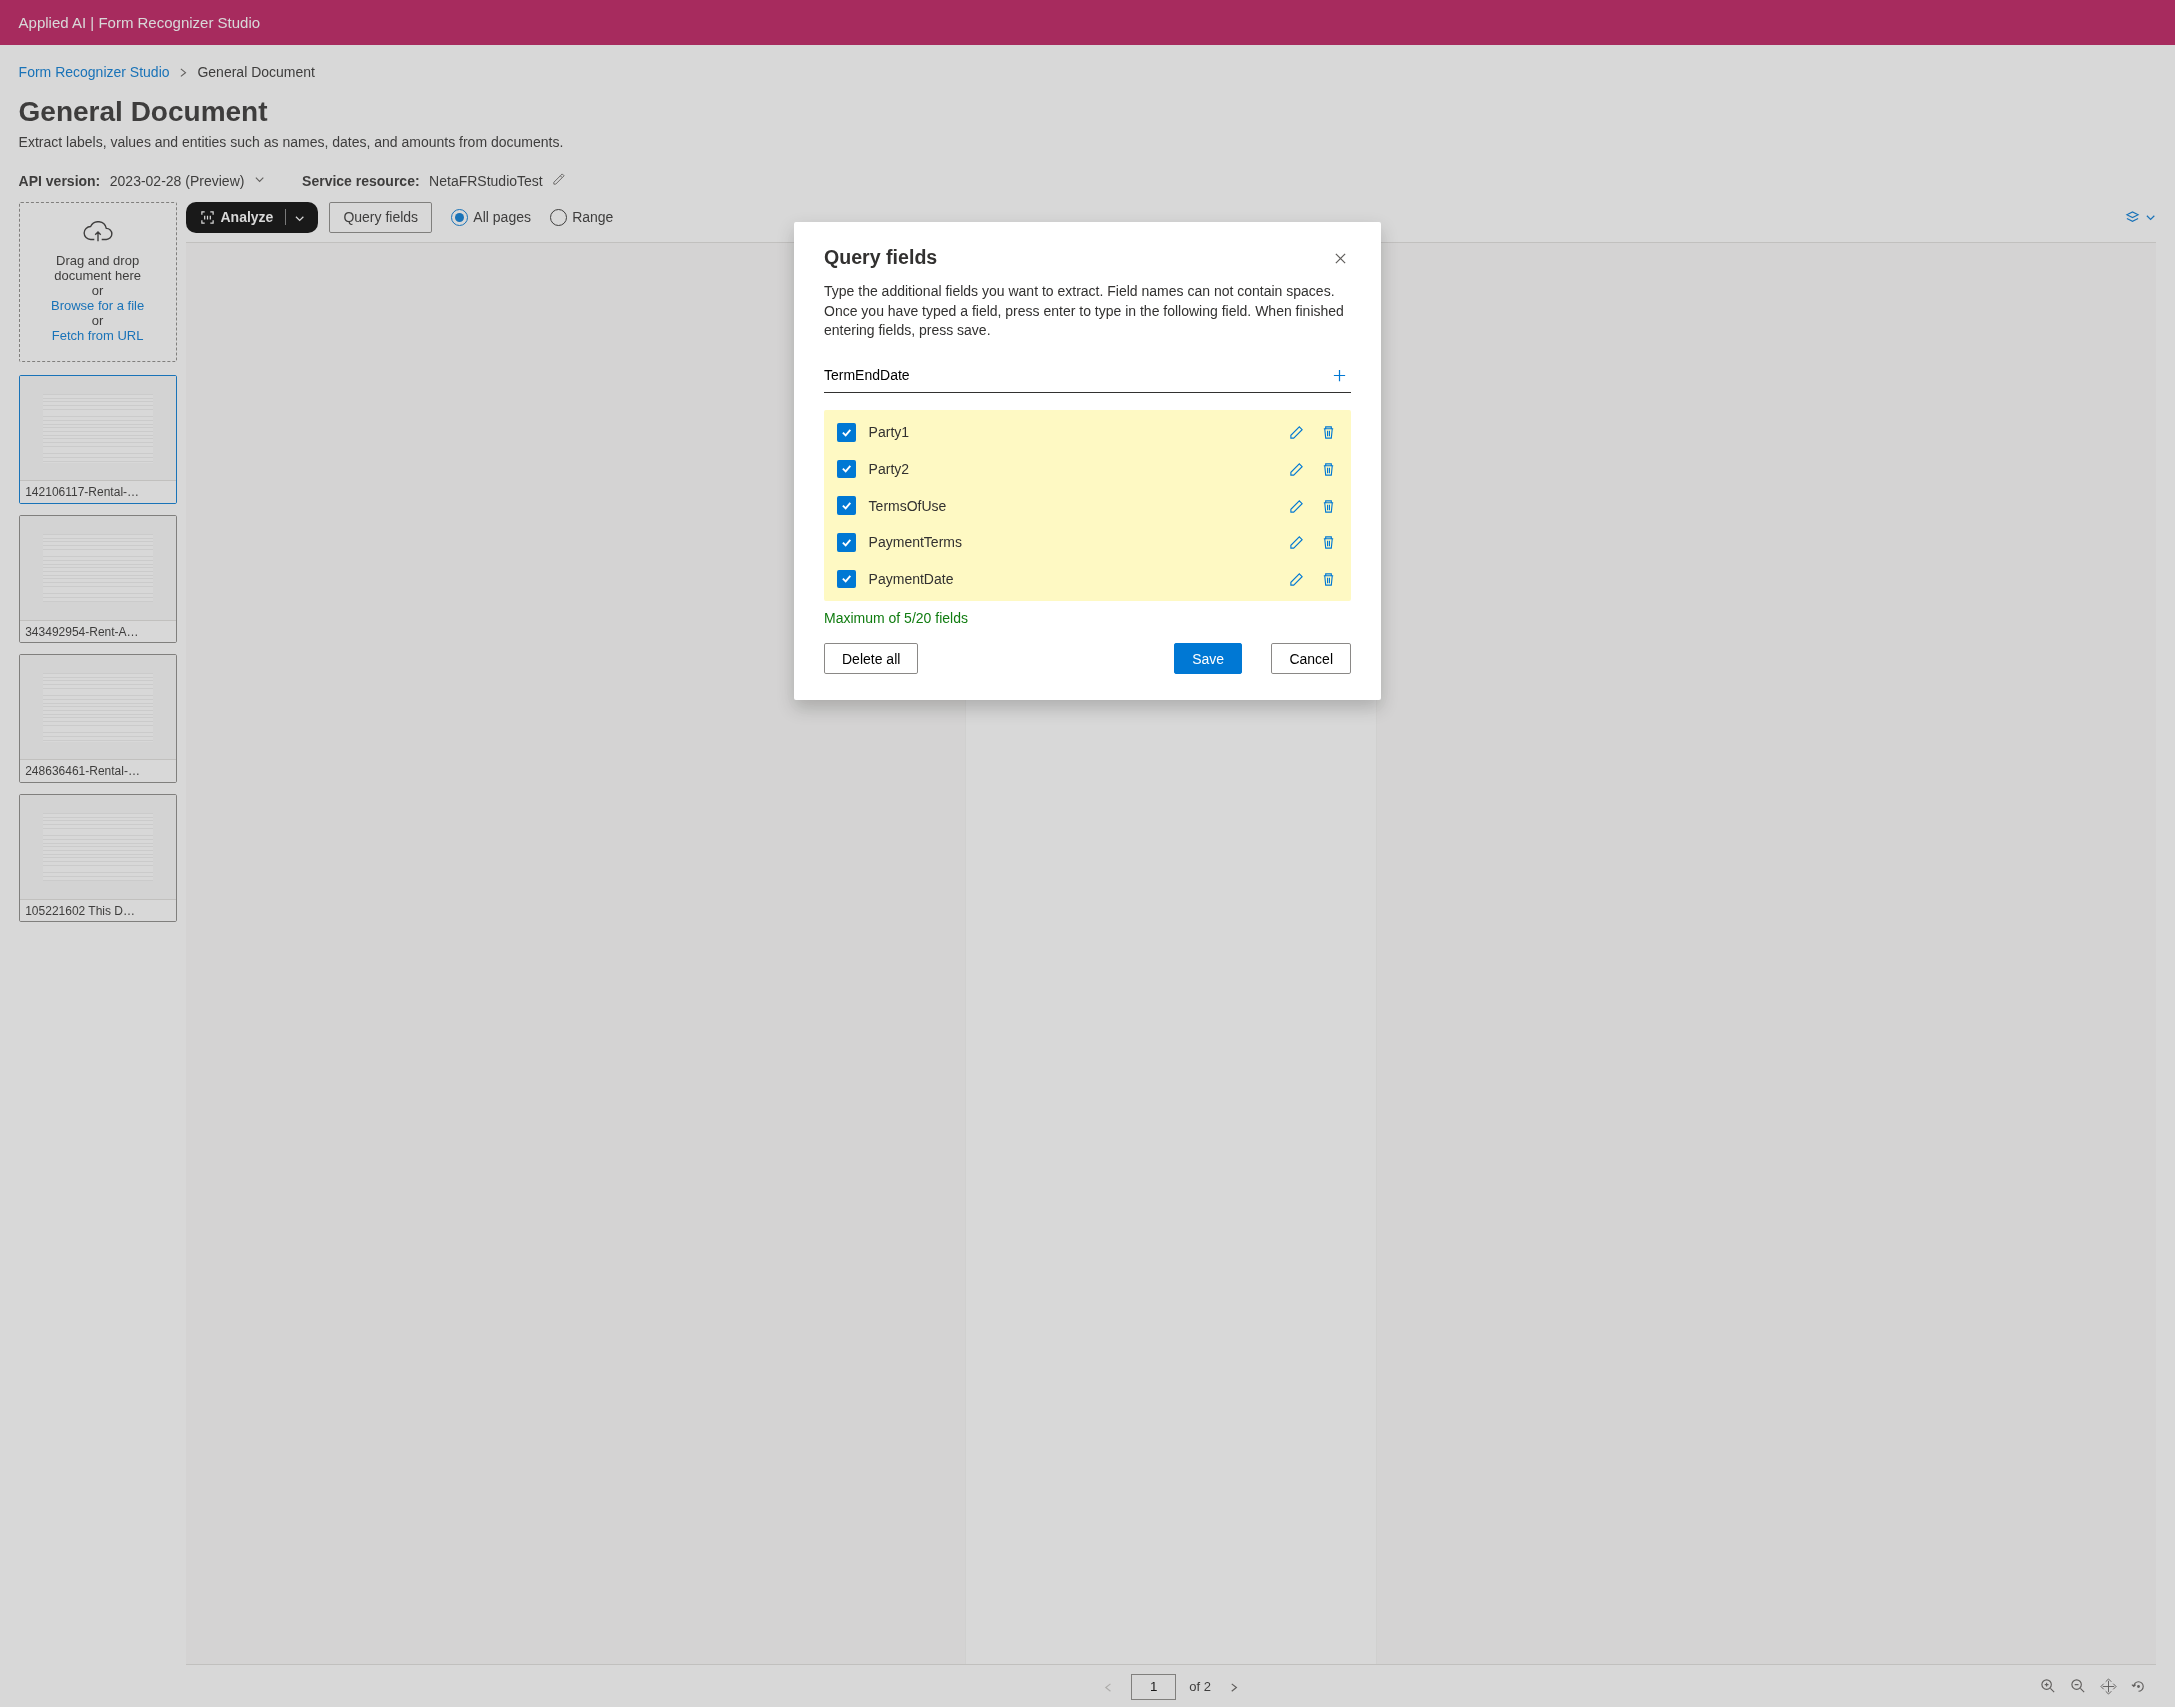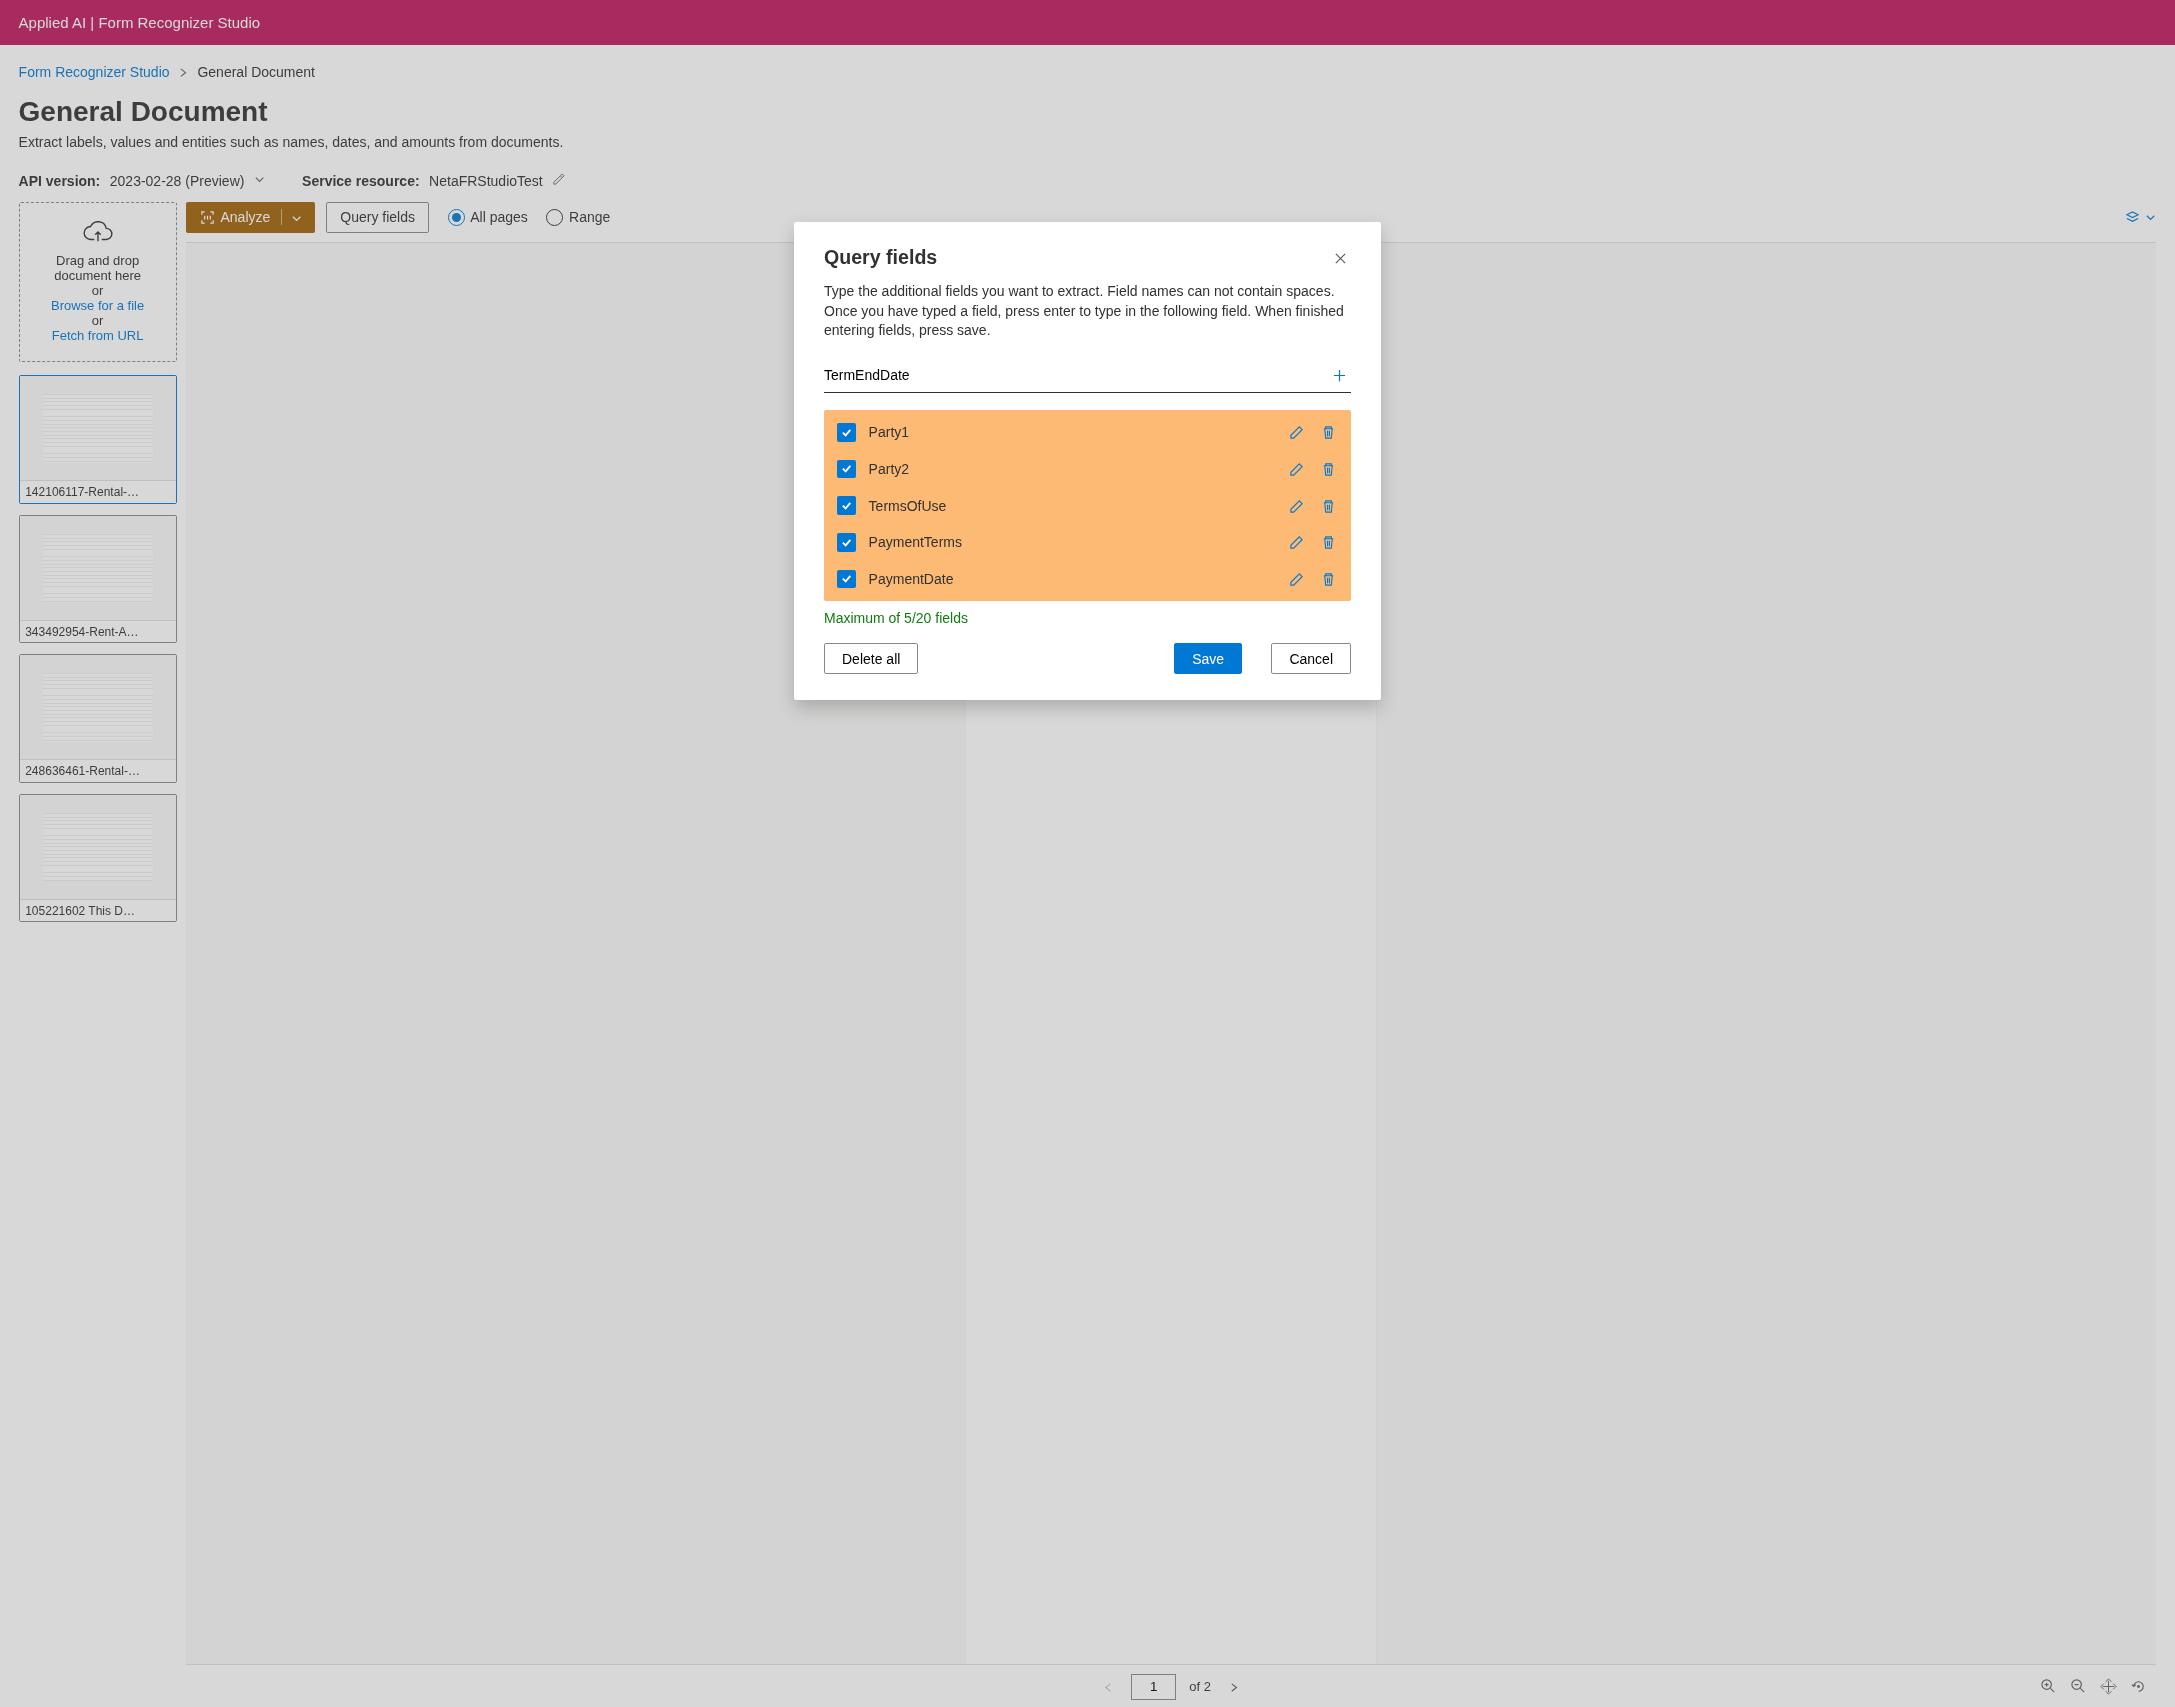--- a/index.html
+++ b/index.html
@@ -30,21 +30,21 @@
   
   .thumb-list { position:relative; flex:1; overflow:auto; }
   .thumb { border: 0.9px solid #8a8886; border-radius: 1.9px; margin-bottom: 11.2px; overflow:hidden; }
   .thumb.selected { border: 1.9px solid #0078d4; }
   .thumb-img { height: 104px; background: #f8f8f8; display:flex; align-items:center; justify-content:center; font-size:4.7px; color:#888; padding:9.3px; }
   .thumb-label { background:#fff; padding:3.7px 5.6px; font-size:12px; white-space:nowrap; overflow:hidden; text-overflow:ellipsis; border-top:0.9px solid #e1dfdd; }
 
   .main { flex:1; display:flex; flex-direction:column; position:relative; }
   .toolbar { display:flex; align-items:center; gap:11.2px; padding: 0 0 9.3px 0; }
   .btn { display:inline-flex; align-items:center; gap:5.6px; padding: 6.5px 13px; border-radius:1.9px; font-size:14px; cursor:pointer; border:0.9px solid transparent; }
-  .btn-primary { background:#a16207; color:#fff; font-weight:400; }
+  .btn-primary { background:#000000; color:#fff; font-weight:700;border-radius:10px; }
   .btn-primary .split { border-left:0.9px solid rgba(255,255,255,0.5); padding-left:9.3px; margin-left:5.6px; }
   .btn-outline { border:0.9px solid #8a8886; background:#fff; color:#323130; }
   .radio-group { display:flex; align-items:center; gap:18.6px; margin-left:7.5px; }
   .radio-item { display:flex; align-items:center; gap:5.6px; font-size:14px; }
   .radio-circle { width:17px; height:17px; border:0.9px solid #323130; border-radius:50%; display:inline-flex; align-items:center; justify-content:center; }
   .radio-circle.checked { border-color:#0078d4; }
   .radio-circle.checked::after { content:''; width:9.3px; height:9.3px; background:#0078d4; border-radius:50%; }
   .toolbar-right { margin-left:auto; display:flex; align-items:center; gap:5.6px; color:#0078d4; }
   
   .canvas-area { flex:1; background:#faf9f8; border-top:0.9px solid #e1dfdd; position:relative; display:flex; justify-content:center; overflow:hidden; }
@@ -63,21 +63,21 @@
   .overlay { position:fixed; inset:0; background:rgba(100,100,100,0.25); display:flex; align-items:flex-start; justify-content:center; }
   .modal { background:#fff; width:587px; margin-top:222px; padding:24px 30px 26px 30px; box-shadow:0 7.5px 18.6px rgba(0,0,0,0.2); border-radius:1.9px; }
   .modal-head { display:flex; justify-content:space-between; align-items:center; margin-bottom:13px; }
   .modal-title { font-size:19.6px; font-weight:600; }
   .modal-close { cursor:pointer; color:#605e5c; padding:3.7px; }
   .modal-desc { font-size:14px; color:#323130; line-height:1.4; margin-bottom:17px; }
   .field-input-row { display:flex; align-items:center; border-bottom:0.9px solid #323130; padding:5.6px 0; margin-bottom:17px; }
   .field-input-row input { flex:1; border:none; outline:none; font-size:14px; padding:3.7px 0; }
   .add-btn { color:#0078d4; cursor:pointer; padding:3.7px; }
   
-  .field-list { background:#fdba74; border-radius:1.9px; padding:3.7px 0; margin-bottom:9.3px; }
+  .field-list { background:#fef9c3; border-radius:1.9px; padding:3.7px 0; margin-bottom:9.3px; }
   .field-row { display:flex; align-items:center; padding:8.4px 13px; gap:13px; }
   .checkbox { width:18.6px; height:18.6px; background:#0078d4; border-radius:1.9px; display:flex; align-items:center; justify-content:center; color:#fff; cursor:pointer; }
   .field-name { flex:1; font-size:14px; }
   .row-action { color:#0078d4; cursor:pointer; padding:1.9px; }
   
   .field-count { color:#107c10; font-size:14px; margin-bottom:17px; }
   .modal-actions { display:flex;gap:20px; }
   .modal-actions .spacer { flex:1; }
   .mbtn { padding:6.5px 17px; border-radius:1.9px; font-size:14px; cursor:pointer; border:0.9px solid #8a8886; background:#fff; }
   .mbtn.primary { background:#0078d4; border-color:#0078d4; color:#fff; margin-right:9.3px; }

